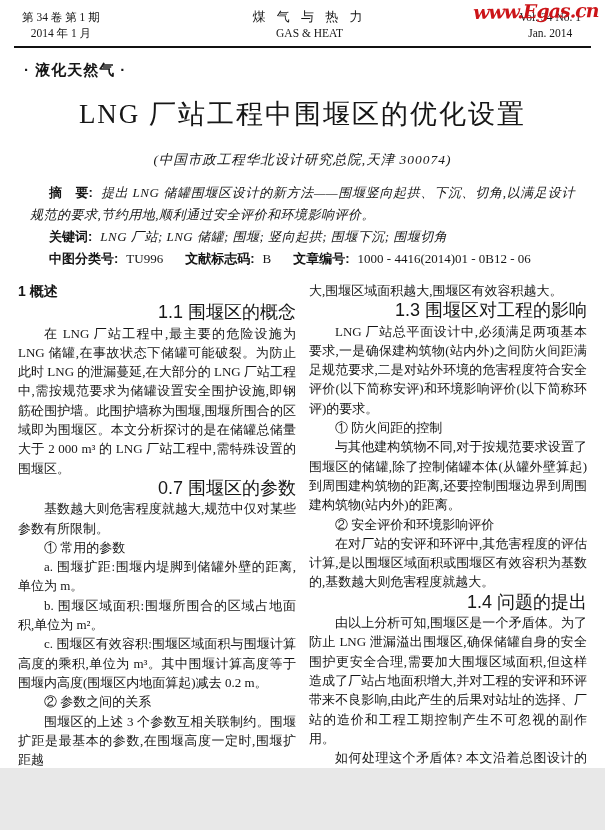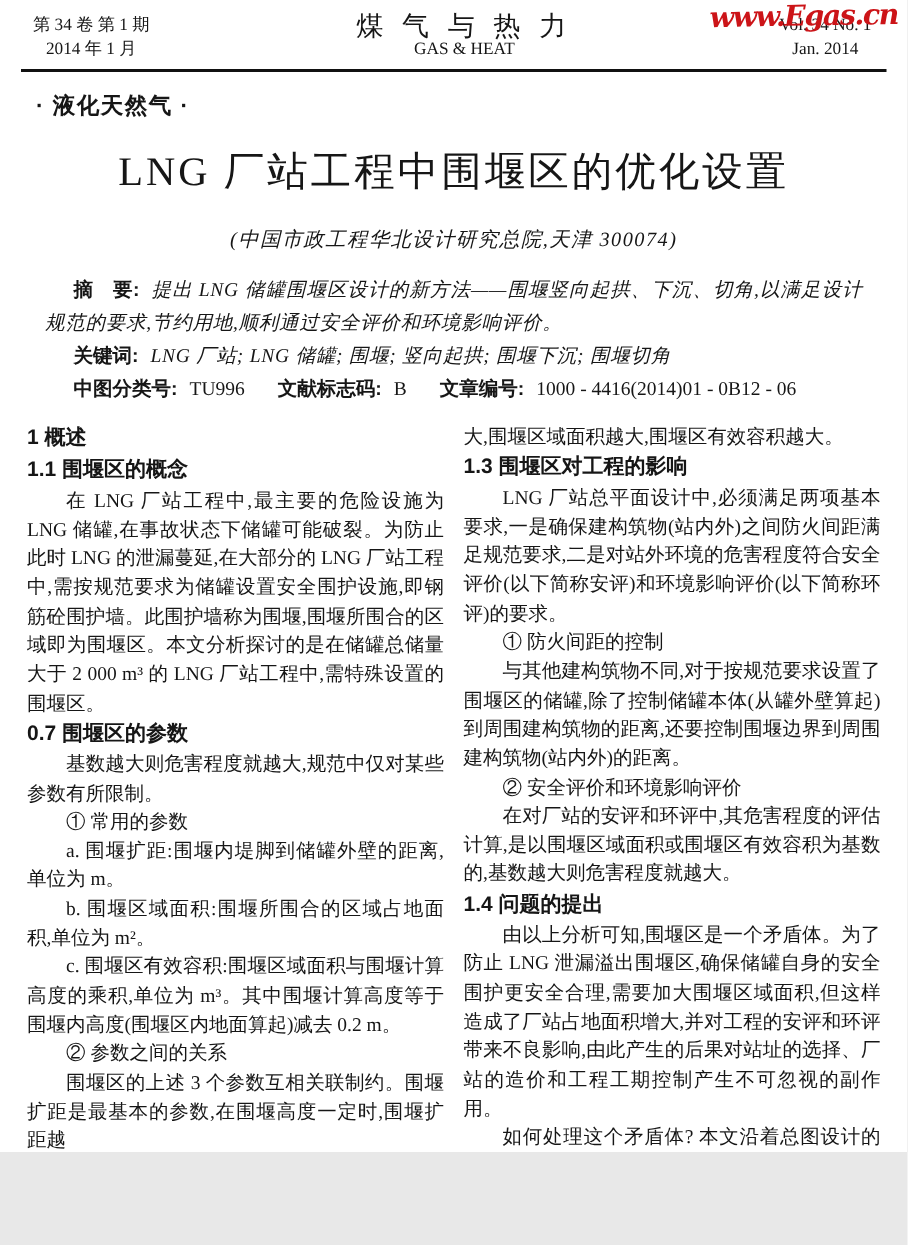--- a/index.html
+++ b/index.html
@@ -5,21 +5,21 @@
   html,body{margin:0;padding:0;background:#e8e8e8;}
   .page{
     width:605px;height:768px;margin:0 auto;background:#ffffff;color:#161616;
     font-family:"Liberation Serif","DejaVu Serif",serif;
     position:relative;overflow:hidden;box-sizing:border-box;
   }
   
   .hdr{display:flex;justify-content:space-between;align-items:flex-start;
        padding:9px 22px 0 22px;font-size:11.5px;line-height:16px;}
   .hdr-left,.hdr-center,.hdr-right{text-align:center;white-space:nowrap;}
-  .hdr-center .cn{font-size:18px;letter-spacing:4px;text-align:center;}
+  .hdr-center .cn{font-size:13px;letter-spacing:4px;text-align:center;}
   .hdr-right{padding-right:2px;}
   .watermark{
     position:absolute;top:0;right:6px;z-index:3;
     font-family:"DejaVu Serif",serif;font-style:italic;font-weight:bold;
     font-size:19px;color:#cc1418;letter-spacing:-1px;transform:rotate(-1deg);
   }
   .header-rule{border:0;border-top:2.3px solid #111;margin:5px 14px 0 14px;}
   
   .section-label{
     font-family:"Liberation Sans","DejaVu Sans",sans-serif;font-weight:bold;
@@ -38,22 +38,22 @@
        font-style:normal;margin-right:8px;}
   .kai{font-style:italic;letter-spacing:0.5px;}
   .meta-pair{margin-right:22px;white-space:nowrap;}
   .meta-pair:last-child{margin-right:0;}
   
   .body-cols{display:flex;gap:13px;margin:11px 18px 0 18px;
              font-size:13px;line-height:19.3px;text-align:justify;}
   .col{width:278px;}
   .bh1{font-family:"Liberation Sans","DejaVu Sans",sans-serif;font-weight:bold;
        font-size:14px;margin:1px 0 2px 0;text-align:left;}
-  .bh2{font-family:"Liberation Sans","DejaVu Sans",sans-serif;font-weight:bold;
-       font-size:14px;margin:1px 0;text-align:left;}
+  .bh2{font-family:"Liberation Sans","DejaVu Sans",sans-serif;font-weight:normal;
+       font-size:18px;margin:1px 0;text-align:right;}
   .bp{margin:0;text-indent:2em;}
   .bpc{margin:0;text-indent:0;}
   
   .footnote{position:absolute;left:13px;top:774px;width:100%;}
   .foot-rule{border:0;border-top:1.5px solid #111;width:127px;margin:0 0 0 20px;}
   .foot-text{margin:7px 0 0 38px;font-size:11.5px;line-height:18.5px;}
   .foot-text p{margin:0;}
   .foot-gap{margin-left:14px;}
 </style>
 </head>

